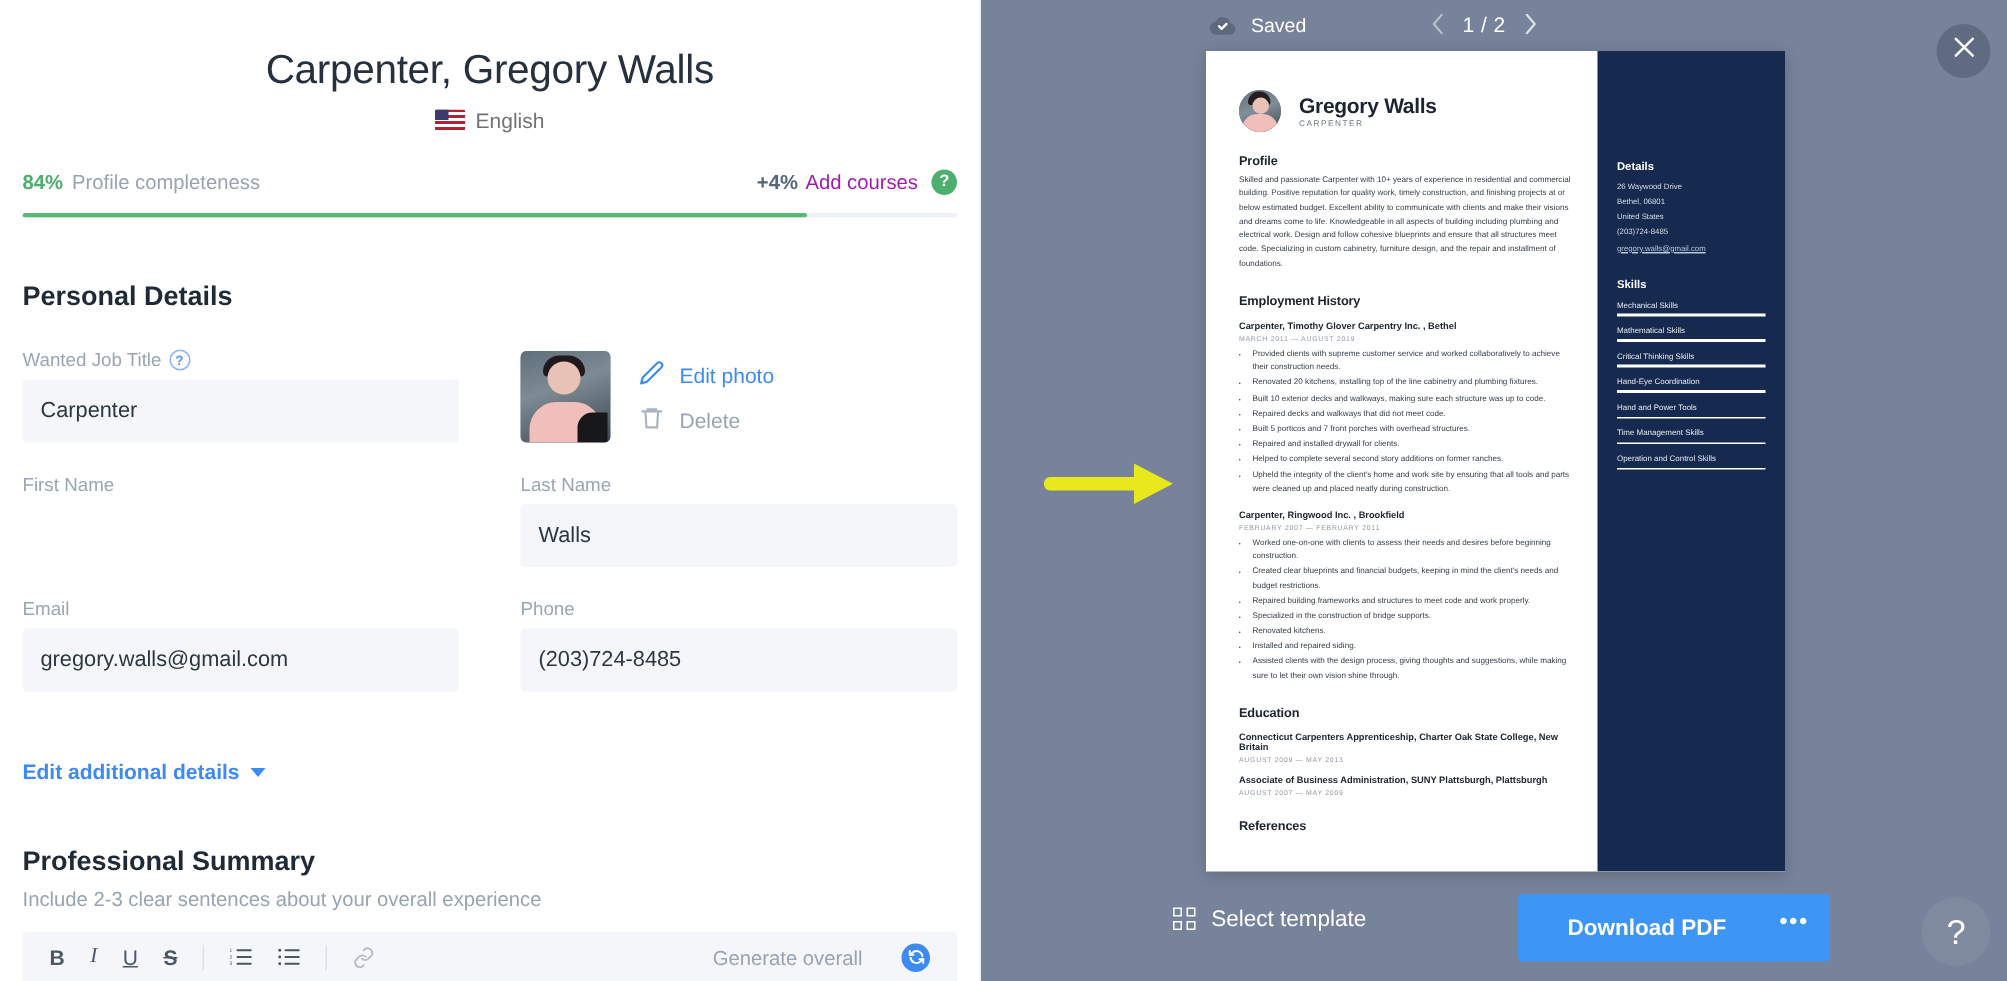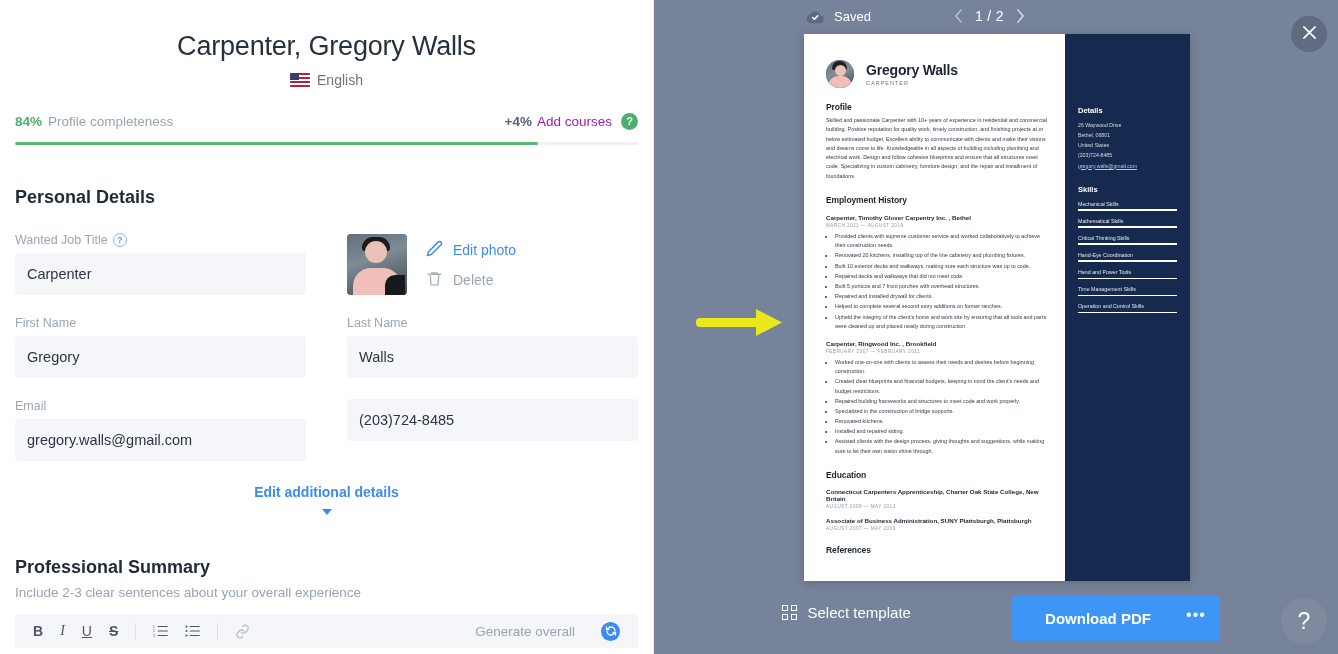--- a/index.html
+++ b/index.html
@@ -124,23 +124,23 @@
     border-radius:18px 18px 0 0; background:#f0bfba; }
   .avatar-thumb .arm { position:absolute; right:2px; bottom:0; width:20px; height:20px;
     border-radius:10px 0 0 0; background:#16181c; }
 
   .photo-actions { display: flex; flex-direction: column; gap: 10px; padding-top: 6px; }
   .photo-action { display: flex; align-items: center; gap: 10px; font-size: 14px; cursor: pointer; }
   .photo-action.edit { color: #3d8bf2; }
   .photo-action.del { color: #98a4b3; }
 
   .link-row {
-    margin-top: 23px;
+    margin-top: 45px;
     display: flex; align-items: center; gap: 7px;
-    font-size: 14px; font-weight: 700; color: #3d8bf2; cursor: pointer; flex-direction: column;
+    font-size: 14px; font-weight: 700; color: #3d8bf2; cursor: pointer;
   }
   .chev-d {
     width: 0; height: 0; border-left: 5px solid transparent;
     border-right: 5px solid transparent; border-top: 6px solid #3d8bf2;
     margin-top: 2px;
   }
 
   .toolbar {
     margin-top: 14px;
     background: #f4f6f9;
@@ -354,34 +354,34 @@
               </span>
               <span>Delete</span>
             </div>
           </div>
         </div>
       </div>
 
       <div class="row-2">
         <div class="col">
           <div class="field-label">First Name</div>
-          <div class="input-box">Gregory</div>
         </div>
         <div class="col">
           <div class="field-label">Last Name</div>
           <div class="input-box">Walls</div>
         </div>
       </div>
 
       <div class="row-2">
         <div class="col">
           <div class="field-label">Email</div>
           <div class="input-box">gregory.walls@gmail.com</div>
         </div>
         <div class="col">
+          <div class="field-label">Phone</div>
           <div class="input-box">(203)724-8485</div>
         </div>
       </div>
 
       <div class="link-row">
         <span>Edit additional details</span>
         <span class="chev-d"></span>
       </div>
 
       <div class="section-head">Professional Summary</div>

